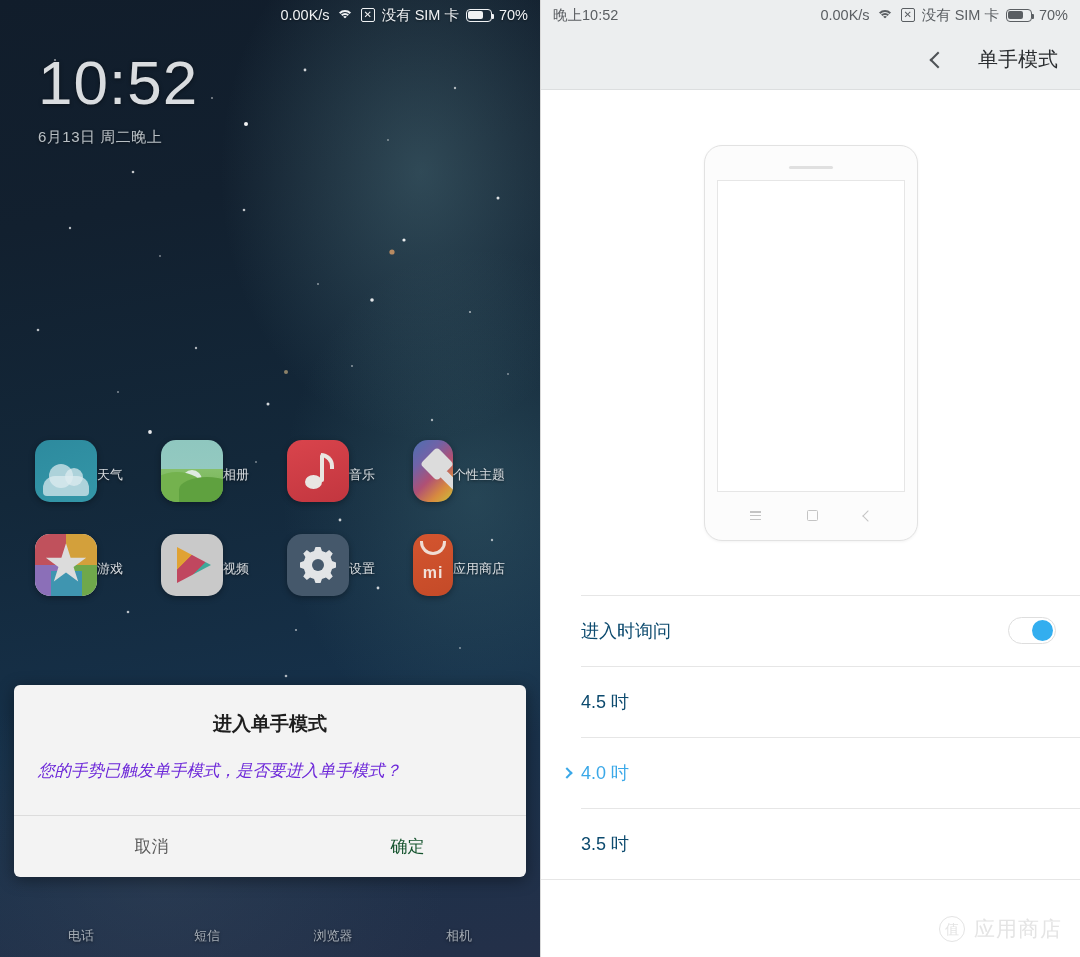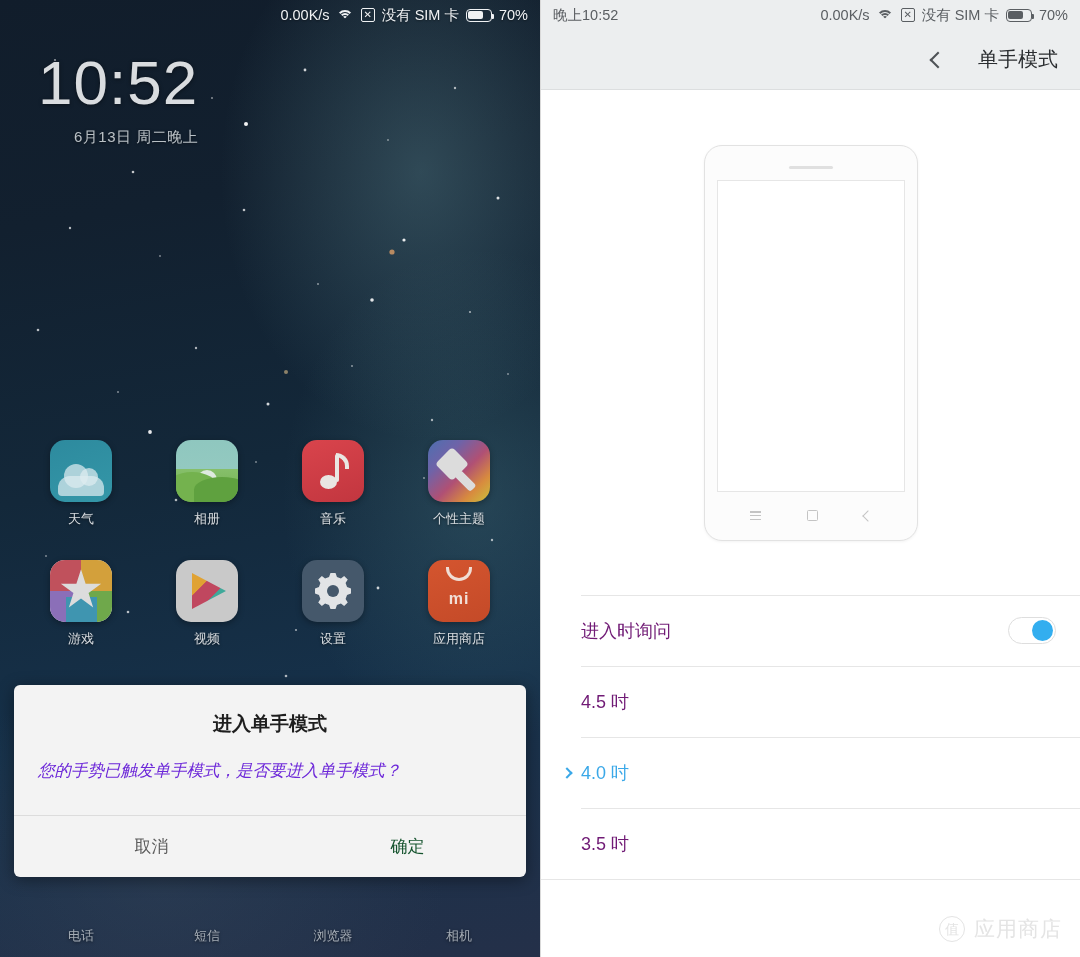--- a/index.html
+++ b/index.html
@@ -28,21 +28,20 @@
   .clock-time {
     font-size:62px; font-weight:300; letter-spacing:1px;
     color:rgba(233,236,238,0.93);
     line-height:78px;
     text-shadow:0 1px 4px rgba(0,0,0,0.45);
   }
   .clock-date {
     font-size:15px; color:rgba(218,224,228,0.84);
     margin-top:6px; letter-spacing:0.5px;
     text-shadow:0 1px 3px rgba(0,0,0,0.5);
-    text-align:right;
   }
 
   
   .statusbar-left {
     position:absolute; left:0; right:0; top:0; height:30px;
     display:flex; align-items:center; justify-content:flex-end;
     padding-right:12px; gap:7px;
     font-size:14.5px; color:#f0f2f4;
     text-shadow:0 1px 2px rgba(0,0,0,0.4);
   }
@@ -73,21 +72,21 @@
     width:2.5px; height:5px; background:currentColor; border-radius:0 1px 1px 0;
   }
   .batt .lvl { height:100%; background:currentColor; border-radius:2px; }
 
   
   .app-grid {
     position:absolute; left:0; right:0; top:440px;
     display:flex; flex-direction:column; gap:32px;
   }
   .app-row { display:flex; justify-content:space-around; padding:0 18px; }
-  .app-cell { width:92px; display:flex; flex-direction:column; align-items:center; }
+  .app-cell { width:92px; display:flex; align-items:center; }
   .app-icon {
     width:62px; height:62px; border-radius:15px; position:relative;
     overflow:hidden; box-shadow:0 2px 6px rgba(0,0,0,0.32);
   }
   .app-label {
     margin-top:8px; font-size:13px; color:rgba(230,234,237,0.93);
     text-shadow:0 1px 3px rgba(0,0,0,0.6); white-space:nowrap;
   }
 
   
@@ -275,21 +274,21 @@
   }
 
   .settings-list { }
   .srow {
     position:relative; height:71px; display:flex; align-items:center;
     padding:0 24px 0 40px; cursor:pointer;
   }
   .srow .divider {
     position:absolute; left:40px; right:0; top:0; height:1px; background:#e6e6e6;
   }
-  .srow-label { font-size:18px; color:#701a75; flex:1; }
+  .srow-label { font-size:18px; color:#0c4a6e; flex:1; }
   .srow.selected .srow-label { color:#3aa8e8; }
   .sel-chevron {
     position:absolute; left:22px; width:8px; height:8px;
     border-right:2px solid #3aa8e8; border-top:2px solid #3aa8e8;
     transform:rotate(45deg);
   }
   .toggle {
     width:48px; height:27px; border-radius:14px;
     border:1px solid #dedede; background:#fff; position:relative; flex:none;
   }

